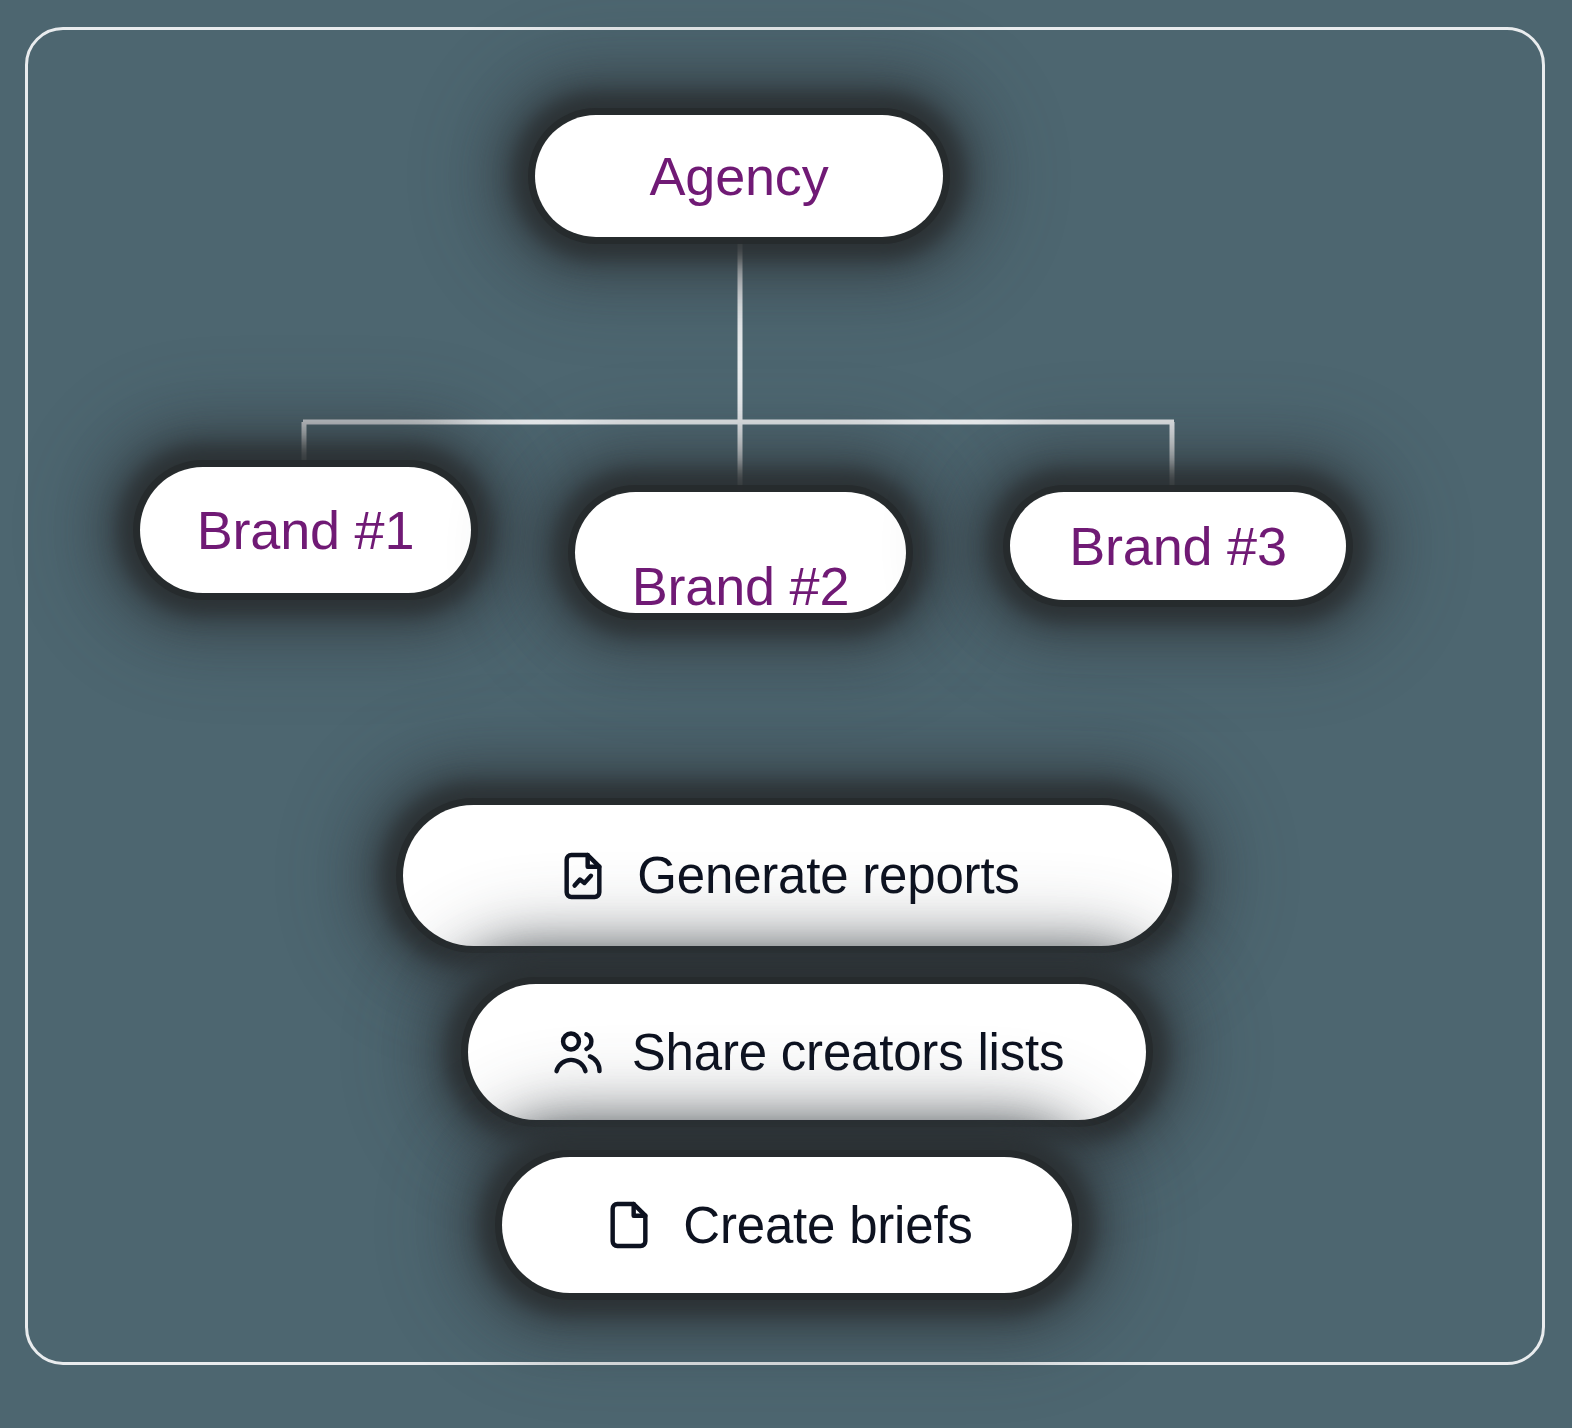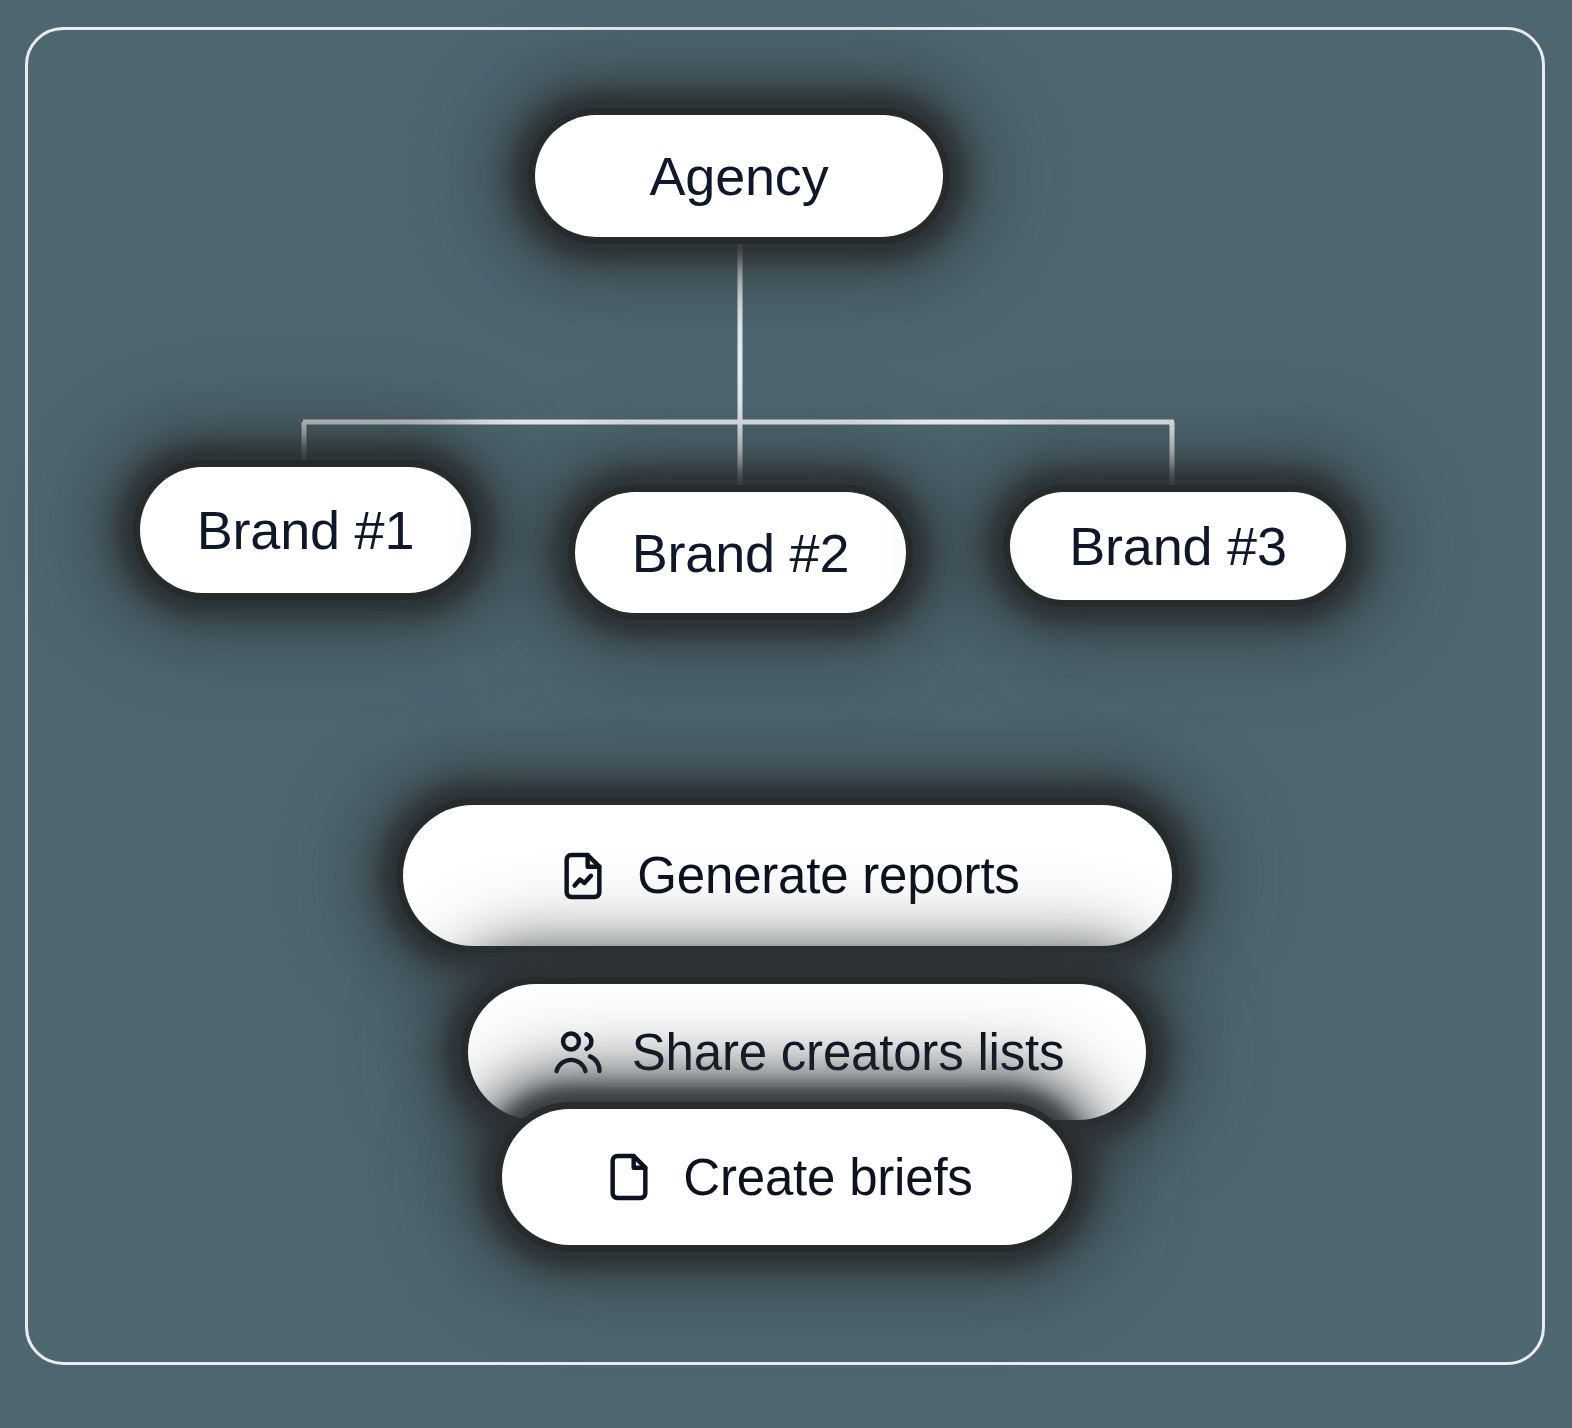--- a/index.html
+++ b/index.html
@@ -60,41 +60,42 @@
       0 0 70px 58px rgba(55,64,69,0.30);
     z-index: 3;
     white-space: nowrap;
   }
 
   .node-label {
     font-size: 54px;
     font-weight: 400;
     letter-spacing: -0.2px;
     line-height: 1;
-    color: #0f172a;
+    color: #701a75;
   }
 
   
   #node-agency {
     left: 535px;
     top: 115px;
     width: 408px;
     height: 122px;
   }
   #node-brand-0 {
     left: 140px;
     top: 467px;
     width: 331px;
     height: 126px;
   }
   #node-brand-1 {
     left: 575px;
     top: 492px;
     width: 331px;
     height: 121px;
+    align-items: flex-end;
   }
   #node-brand-2 {
     left: 1010px;
     top: 492px;
     width: 336px;
     height: 108px;
   }
 
   
   .action-pill {
@@ -133,21 +134,21 @@
   }
   #action-1 {
     left: 468px;
     top: 984px;
     width: 678px;
     height: 136px;
     z-index: 5;
   }
   #action-2 {
     left: 502px;
-    top: 1109px;
+    top: 1157px;
     width: 570px;
     height: 136px;
     z-index: 6;
   }
 </style>
 </head>
 <body>
 
 <div id="canvas">
 

